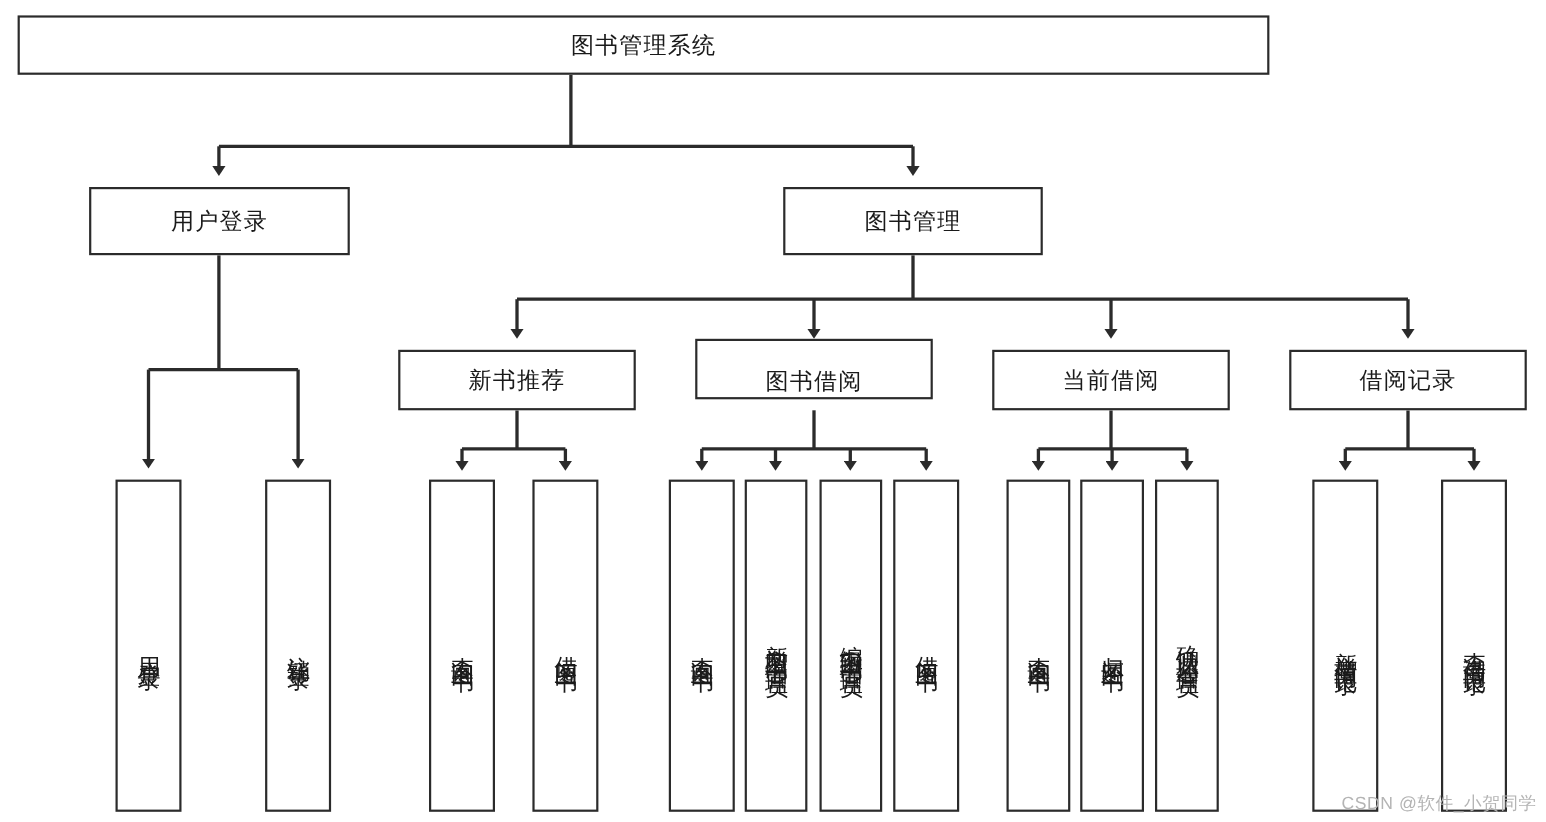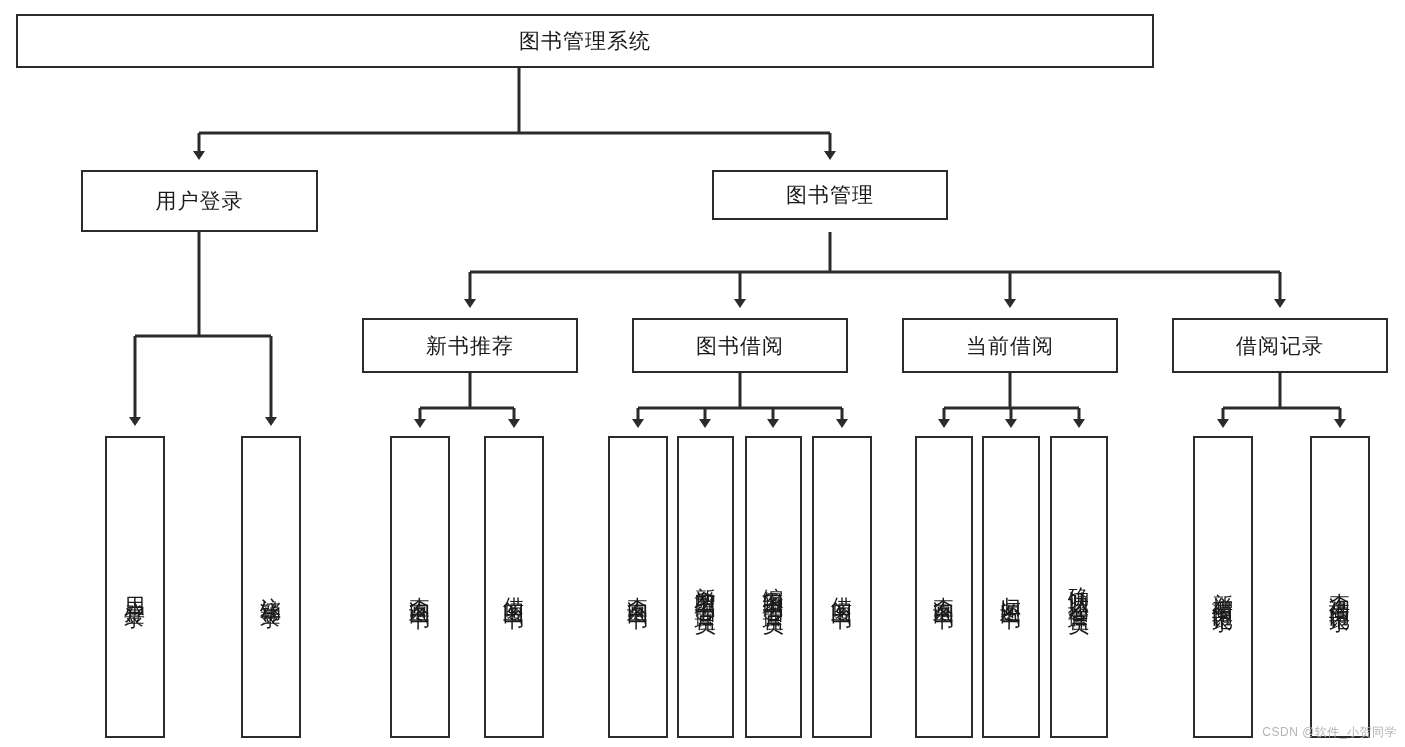--- a/index.html
+++ b/index.html
@@ -52,21 +52,21 @@
     display: block;
   }
   .node.vert .lbl {
     writing-mode: vertical-rl;
     text-orientation: upright;
   }
   #watermark {
     position: absolute;
     right: 8px;
     bottom: 6px;
-    font-size: 12px;
+    font-size: 16px;
     color: #b4b4b4;
     letter-spacing: 0.5px;
     white-space: nowrap;
     user-select: none;
   }
 </style>
 </head>
 <body>
 
 <div id="canvas">
@@ -121,28 +121,28 @@
     </g>
   </svg>
 
   <div class="node horiz" style="left:16px; top:14px; width:1138px; height:54px;">
     <span class="lbl">图书管理系统</span>
   </div>
 
   <div class="node horiz" style="left:81px; top:170px; width:237px; height:62px;">
     <span class="lbl">用户登录</span>
   </div>
-  <div class="node horiz" style="left:712px; top:170px; width:236px; height:50px;">
+  <div class="node horiz" style="left:712px; top:170px; width:236px; height:62px;">
     <span class="lbl">图书管理</span>
   </div>
 
   <div class="node horiz" style="left:362px; top:318px; width:216px; height:55px;text-align:right;">
     <span class="lbl">新书推荐</span>
   </div>
-  <div class="node horiz" style="left:632px; top:318px; width:216px; height:55px;">
+  <div class="node horiz" style="left:632px; top:308px; width:216px; height:55px;align-items:flex-end;">
     <span class="lbl">图书借阅</span>
   </div>
   <div class="node horiz" style="left:902px; top:318px; width:216px; height:55px;">
     <span class="lbl">当前借阅</span>
   </div>
   <div class="node horiz" style="left:1172px; top:318px; width:216px; height:55px;">
     <span class="lbl">借阅记录</span>
   </div>
 
   <div class="node vert" style="left:105px; top:436px; width:60px; height:302px;">

